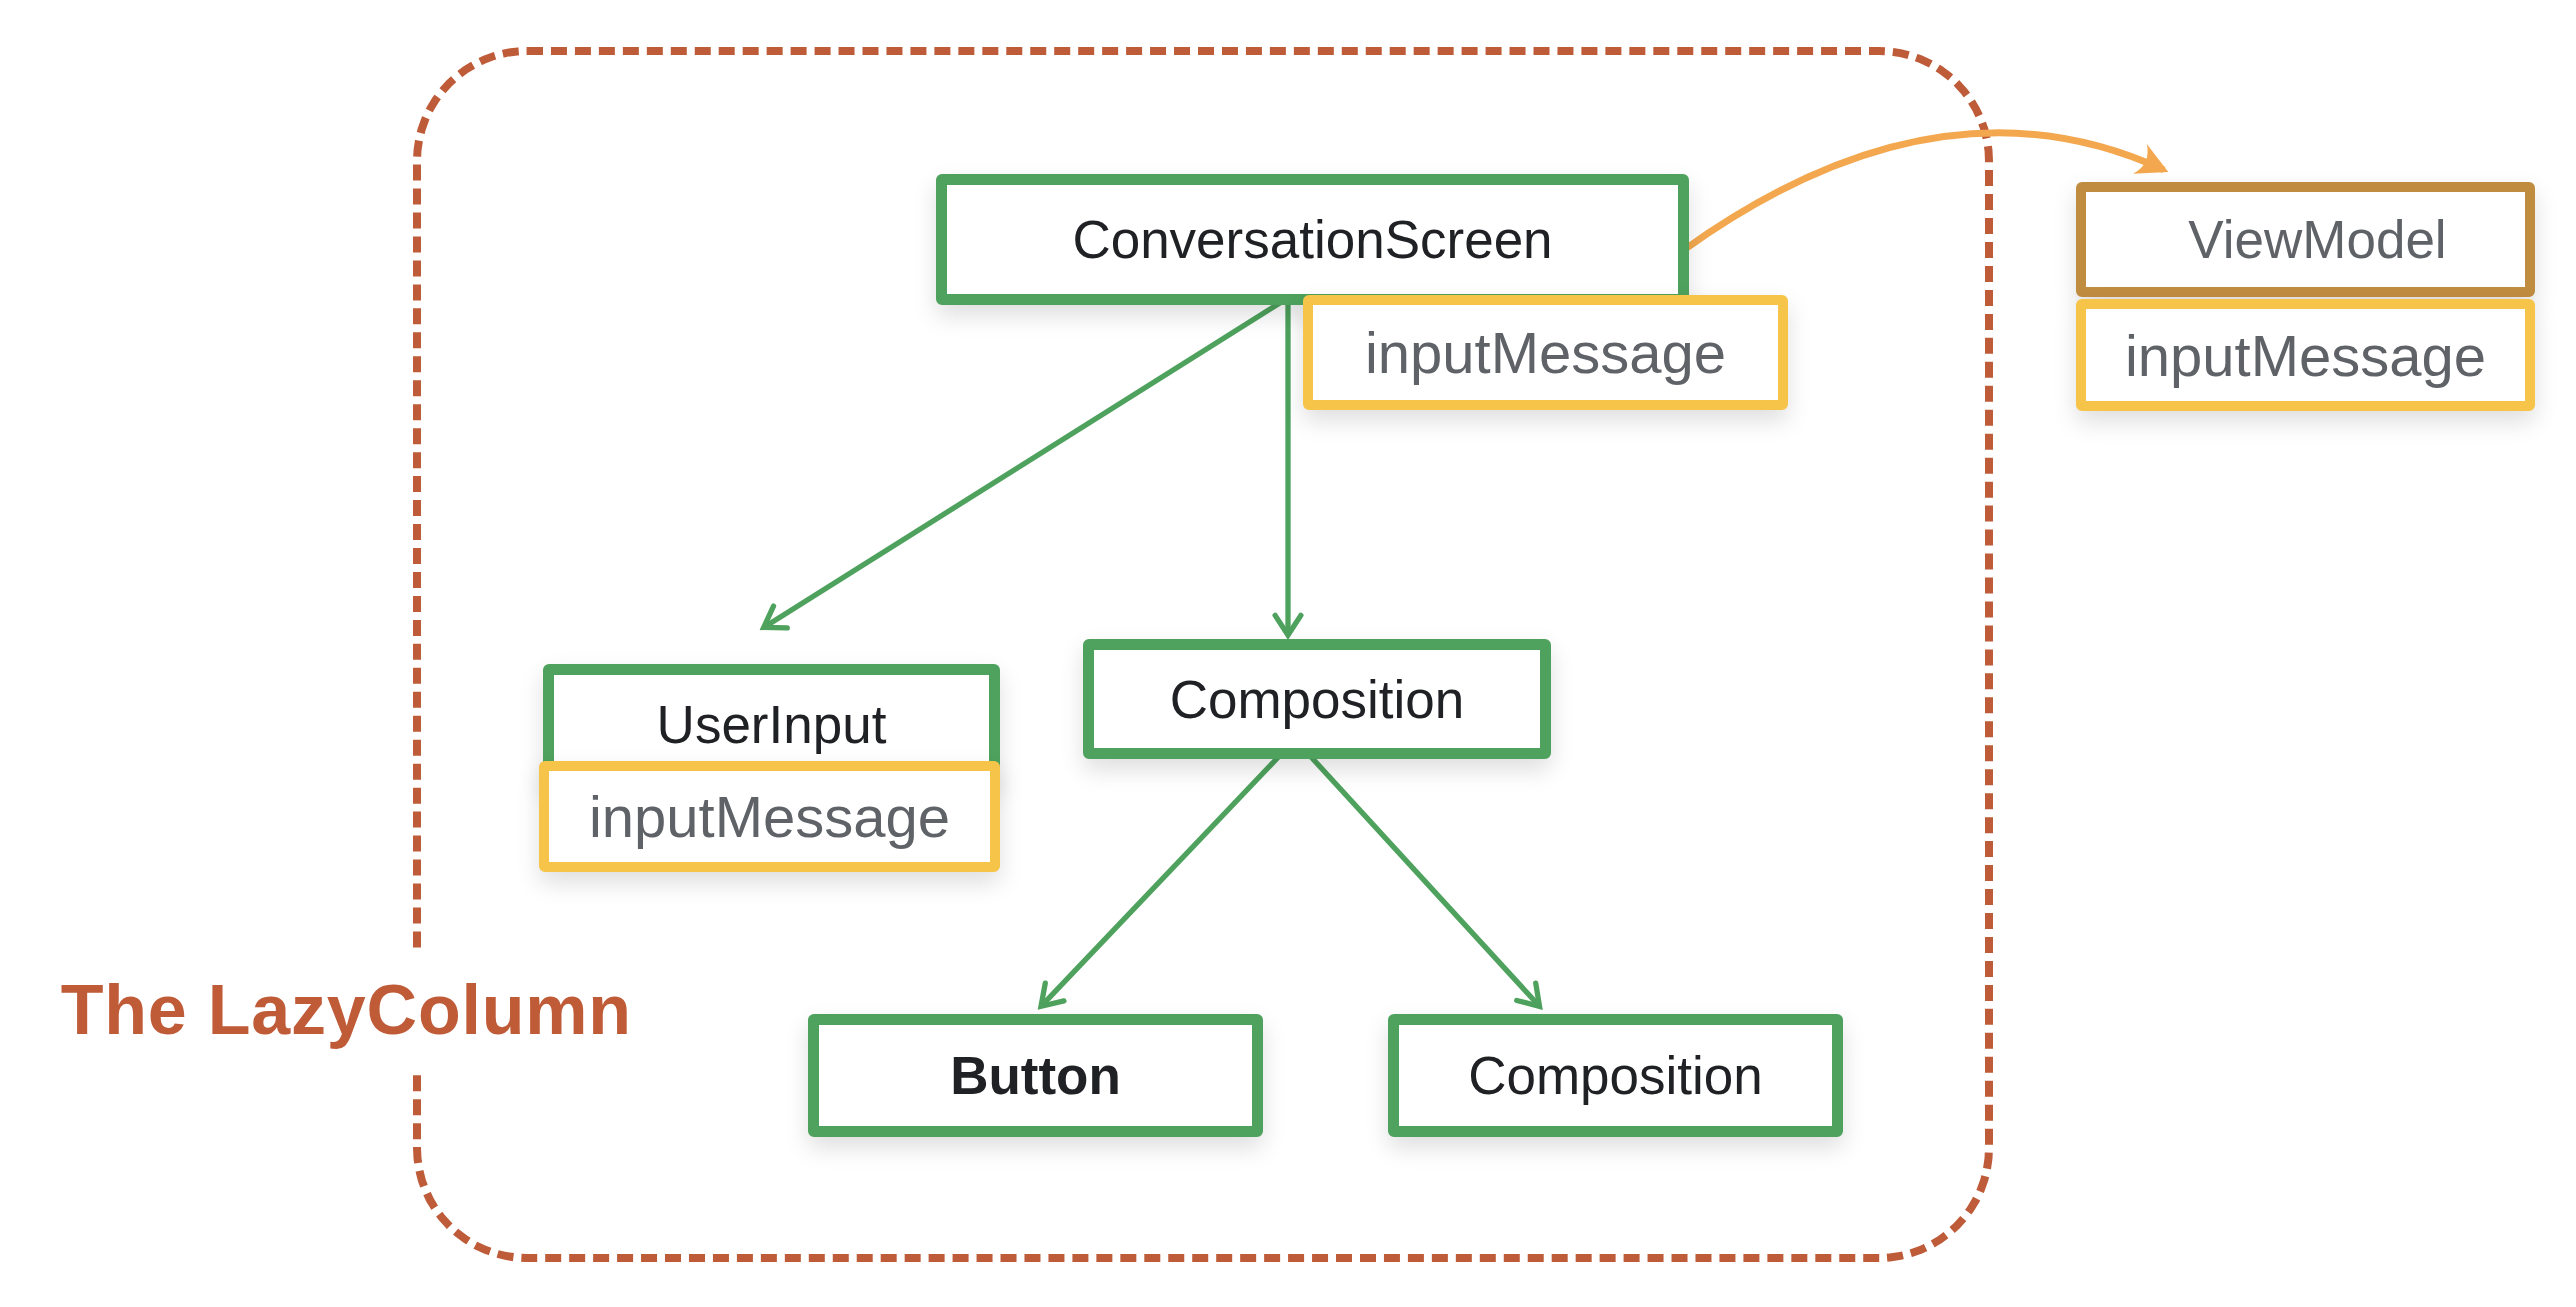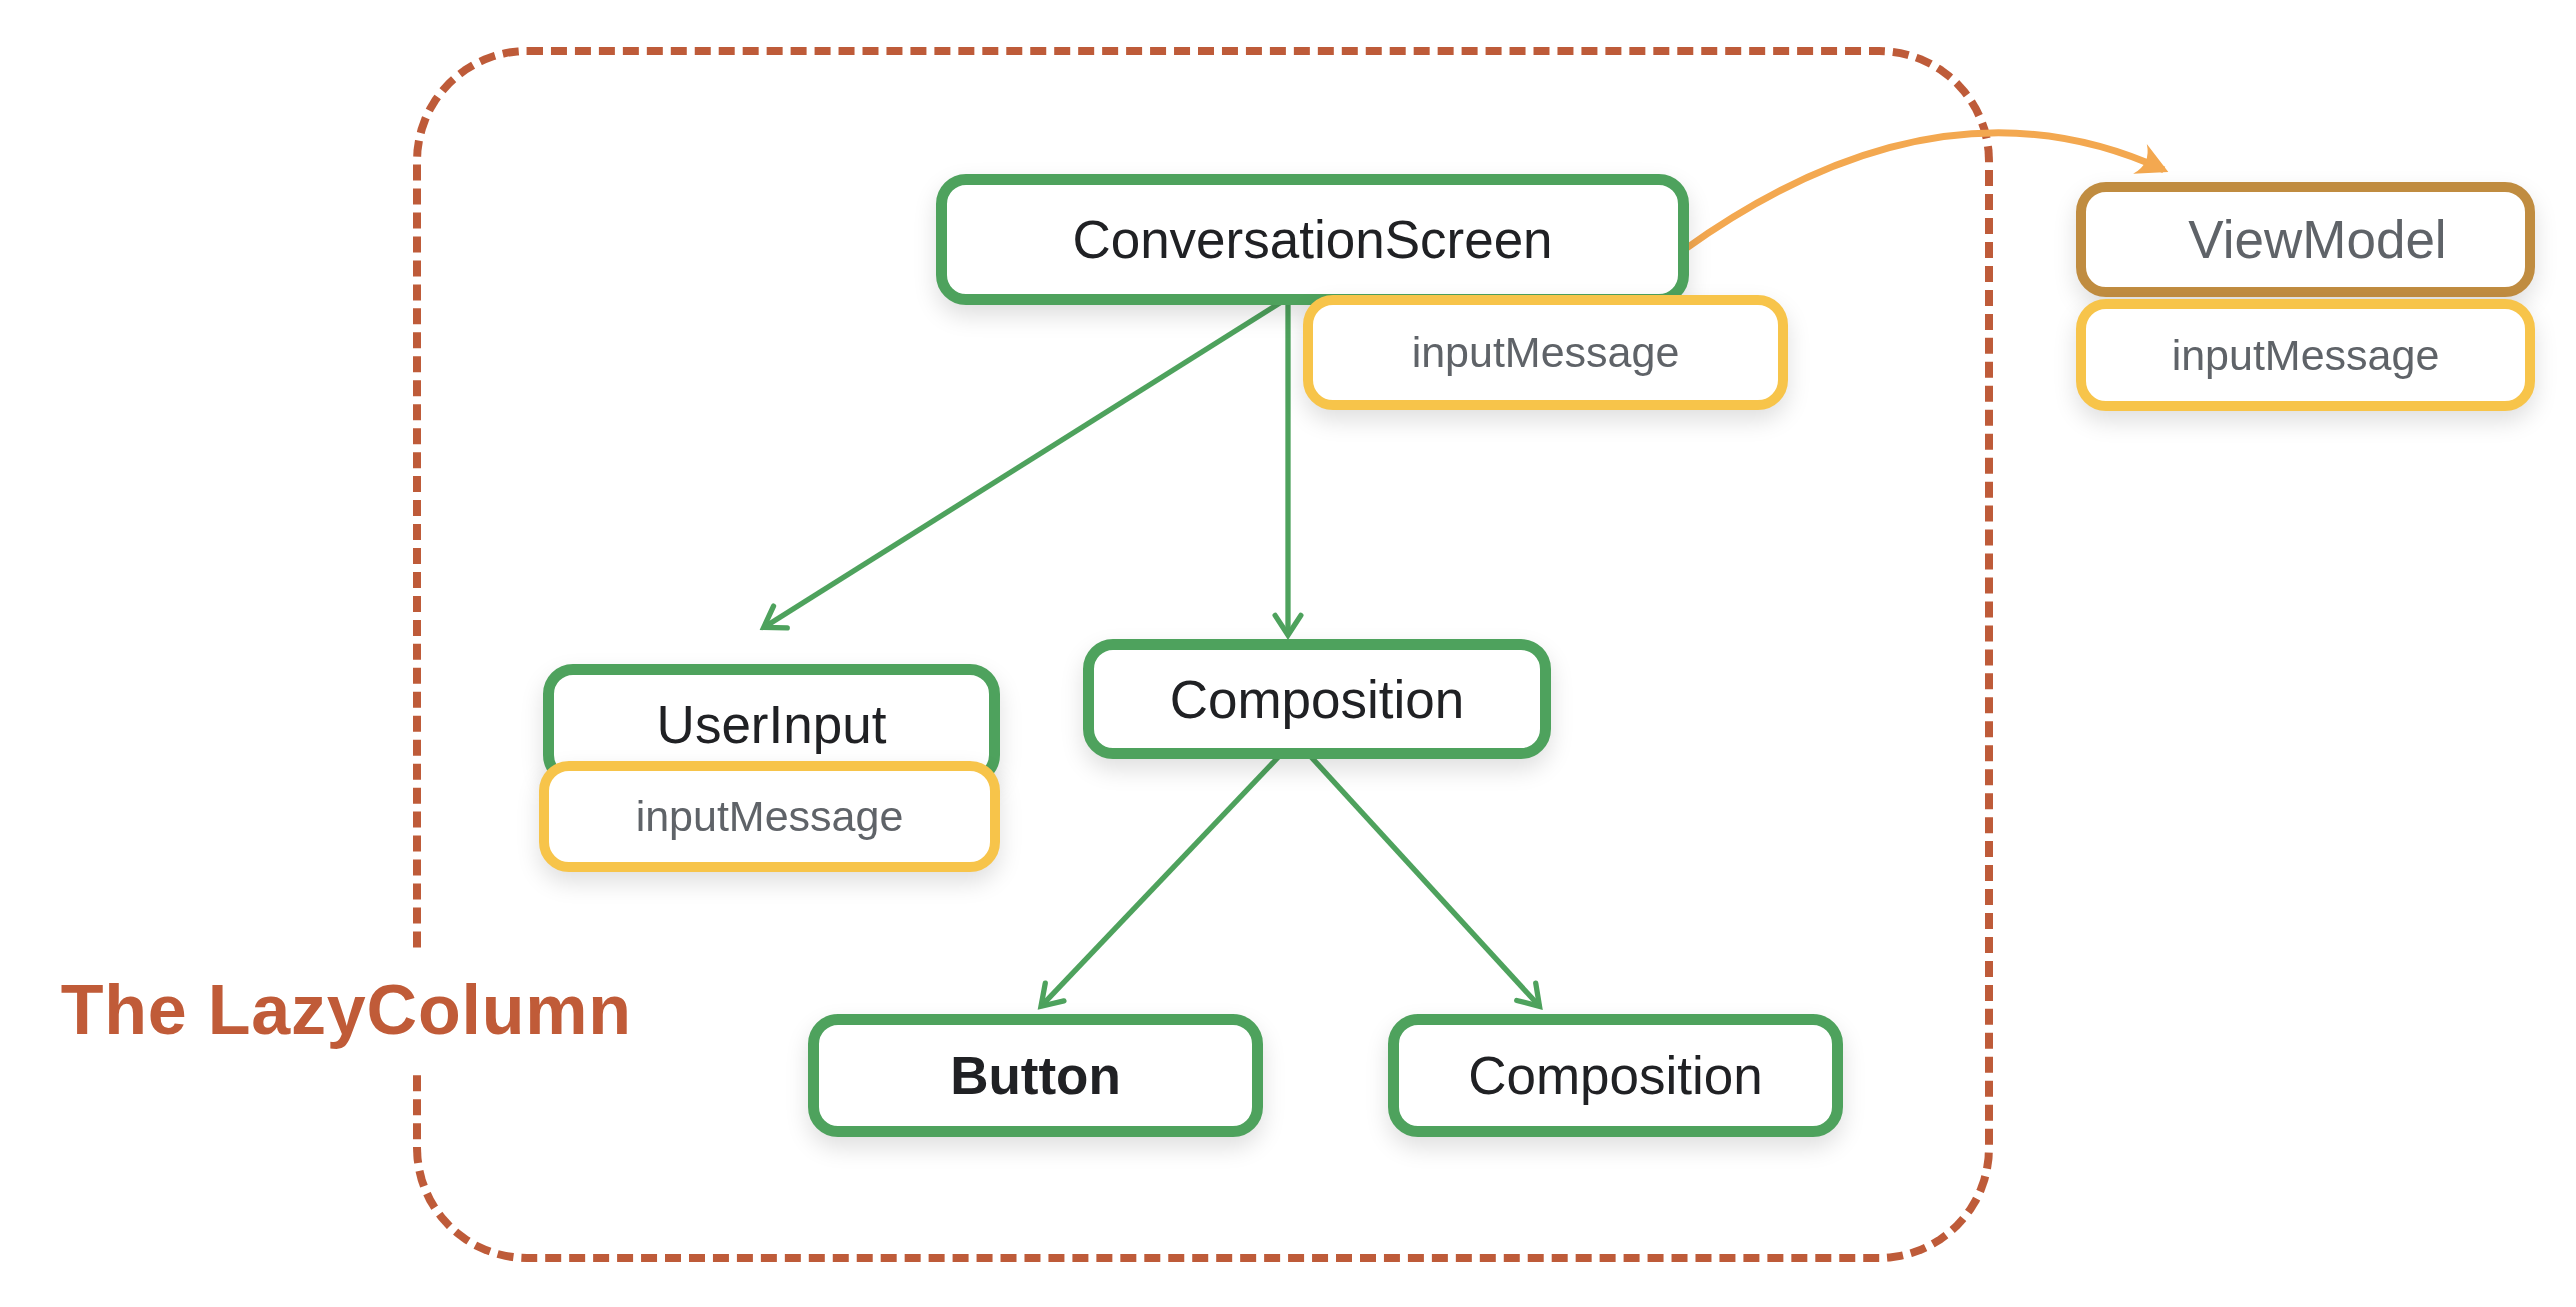--- a/index.html
+++ b/index.html
@@ -16,26 +16,26 @@
   
   svg.arrows{position:absolute;left:0;top:0;z-index:2;pointer-events:none;}
   .garrow{stroke:var(--green,#4EA25D);stroke-width:7;fill:none;}
   .chev{stroke:var(--green,#4EA25D);fill:none;}
   .oarrow{stroke:var(--orange,#F3A850);stroke-width:9;fill:none;}
   .tri{fill:var(--orange,#F3A850);}
   
   .node{
     position:absolute;box-sizing:border-box;background:#ffffff;
     display:flex;align-items:center;justify-content:center;
-    border-radius:30px;z-index:3;
+    border-radius:6px;z-index:3;
     box-shadow:0 10.6px 23px rgba(0,0,0,0.13);
   }
   .node span{white-space:nowrap;}
   .green-node{border:11.4px solid var(--green,#4EA25D);color:var(--black-text,#202124);font-size:53px;}
-  .yellow-node{border:10.6px solid var(--yellow,#F7C44A);color:var(--gray-text,#5F6368);font-size:43px;z-index:4;align-items:center;}
+  .yellow-node{border:10.6px solid var(--yellow,#F7C44A);color:var(--gray-text,#5F6368);font-size:58px;z-index:4;align-items:center;}
   .brown-node{border:10.6px solid var(--brown,#C08C40);color:var(--gray-text,#5F6368);font-size:53px;padding-left:24px;}
   #conversation-screen{left:936px;top:174px;width:753px;height:131px;}
   #input-message-main{left:1303px;top:295px;width:485px;height:115px;}
   #user-input{left:543px;top:664px;width:457px;height:121px;}
   #input-message-user{left:539px;top:761px;width:461px;height:111px;}
   #messages-list{left:1083px;top:639px;width:468px;height:120px;}
   #button-node{left:808px;top:1014px;width:455px;height:123px;font-weight:bold;}
   #lazy-column{left:1388px;top:1014px;width:455px;height:123px;}
   #view-model{left:2076px;top:182px;width:459px;height:115px;}
   #input-message-vm{left:2076px;top:299px;width:459px;height:112px;}

